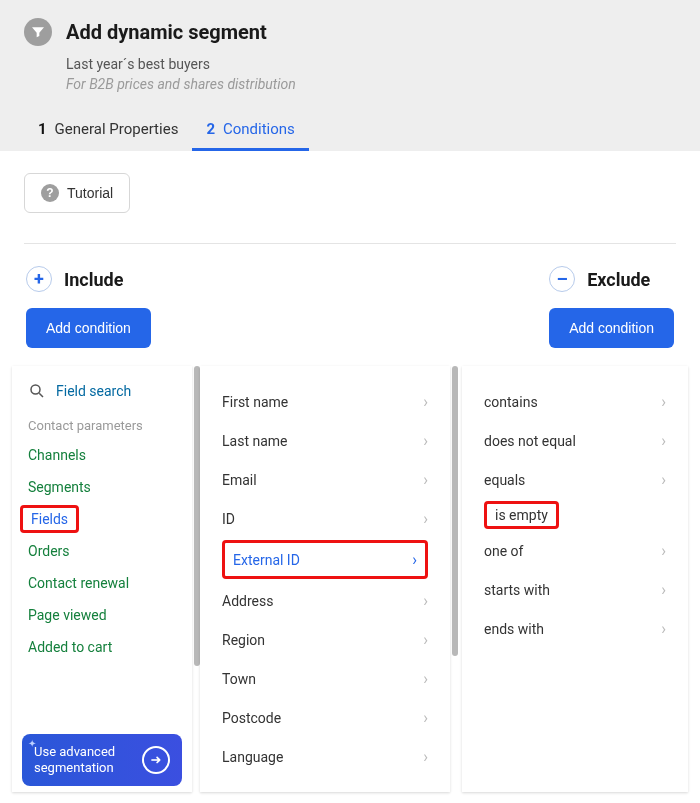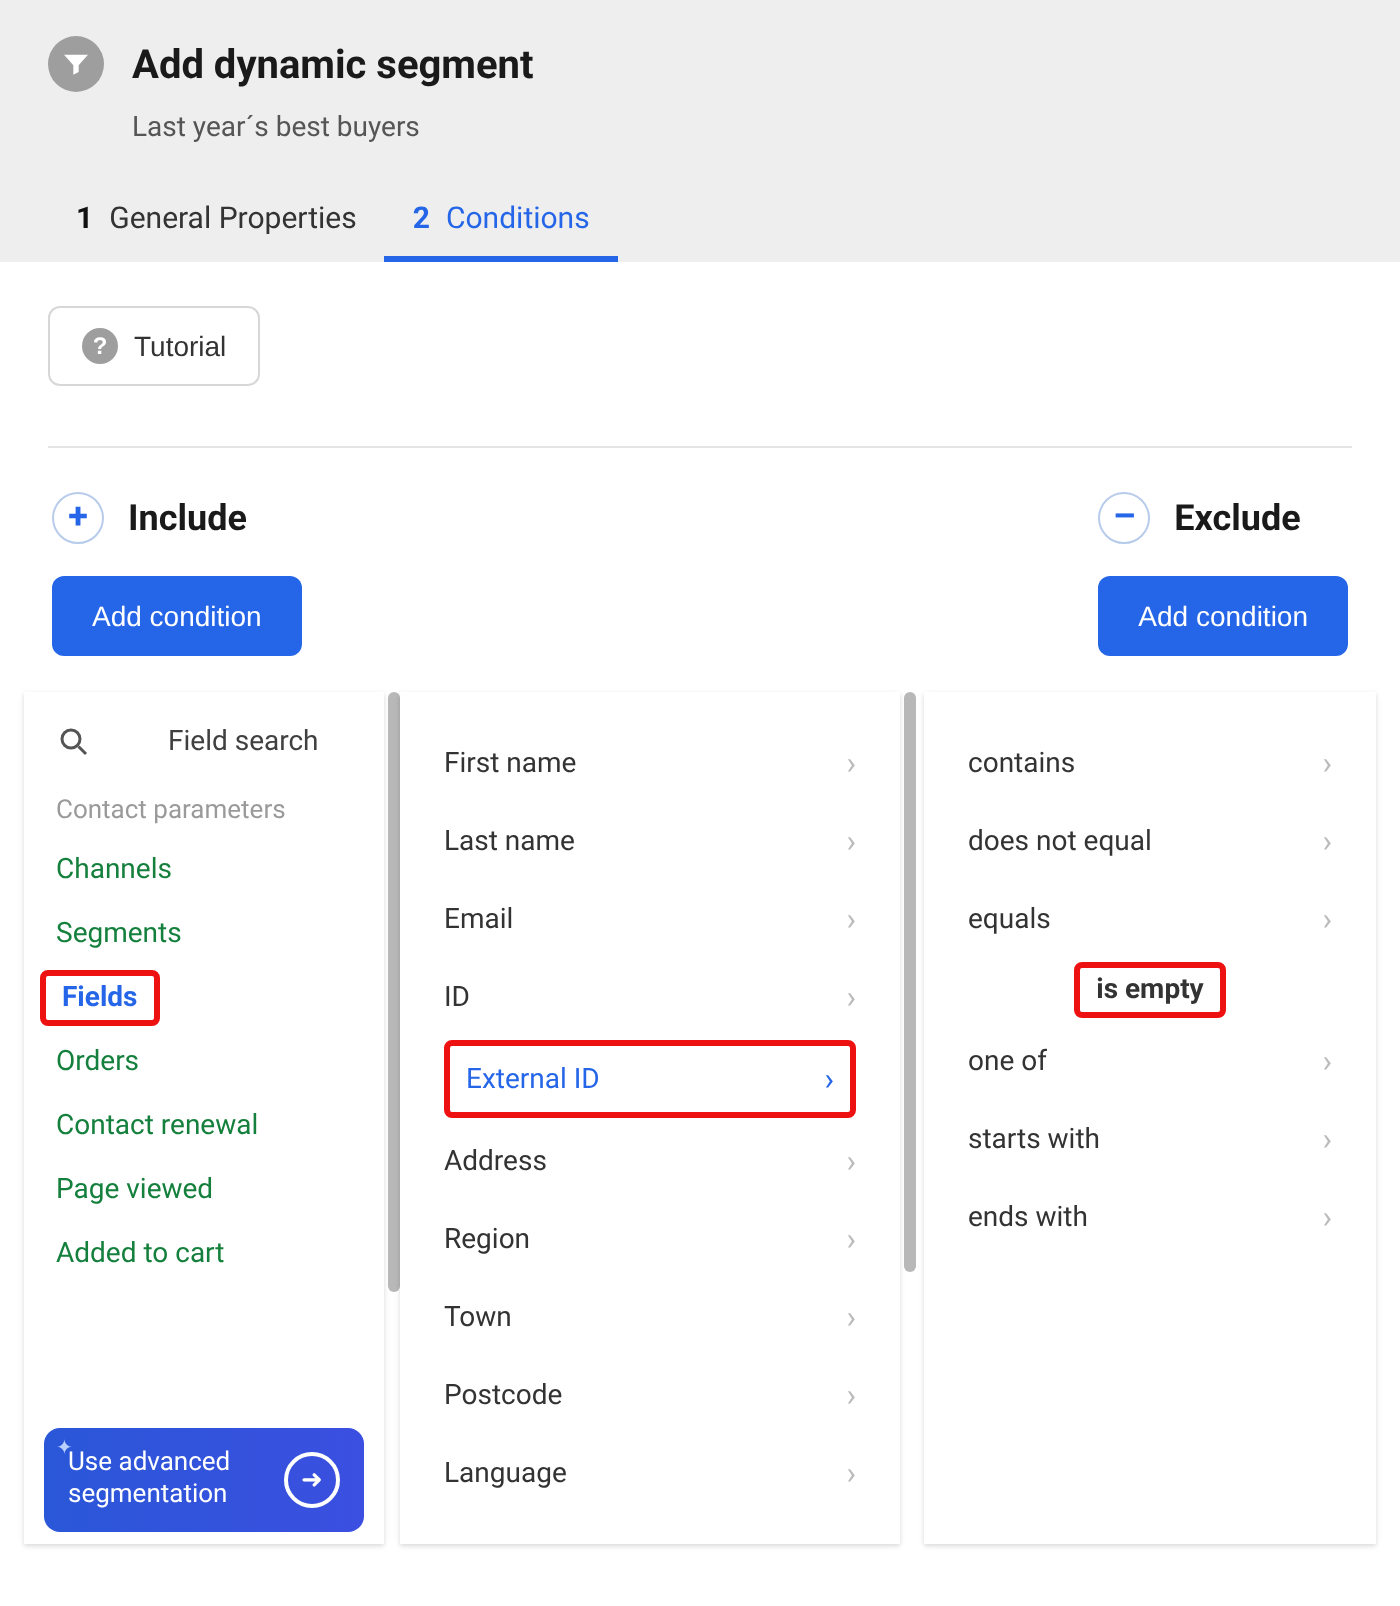--- a/index.html
+++ b/index.html
@@ -79,21 +79,21 @@
   .search-row svg { width:18px; height:18px; stroke:#555; fill:none; stroke-width:2; }
   .group-label { color:#9a9a9a; font-size:13px; padding:8px 16px 6px; }
   .list-item {
     padding:8px 16px; color:#15803d; font-size:14px; cursor:pointer;
     display:flex; justify-content:space-between; align-items:center;
   }
   .list-item.selected { color:#2566e8; }
   .chev { color:#bbb; font-size:16px; }
 
   .highlight-box { border:3px solid #e11; border-radius:4px; padding:3px 8px; margin:2px 8px; }
-  .highlight-box.fit { display:inline-block;font-weight:bold; }
+  .highlight-box.fit { display:inline-block; }
 
   .panel2 .section-head { display:flex; justify-content:space-between; align-items:center; padding:8px 22px 14px; font-size:15px; color:#333;}
   .panel2 .item, .panel3 .item {
     padding:10px 22px; display:flex; justify-content:space-between; align-items:center; color:#333; cursor:pointer;
   }
   .panel2 .item.selected { color:#2566e8; }
   .panel2 .item.selected .chev { color:#2566e8; }
 
   .adv-seg {
     position:absolute; left:10px; bottom:6px;
@@ -118,20 +118,21 @@
 <div class="header-block">
   <div class="title-row">
     <div class="filter-circle">
       <svg viewBox="0 0 24 24">
             <path d="M3 5h18l-7 8v5l-4 2v-7z"></path>
           </svg>
     </div>
     <div class="title">Add dynamic segment</div>
   </div>
   <div class="sub1">Last year´s best buyers</div>
+  <div class="sub2">For B2B prices and shares distribution</div>
 
   <div class="tabs">
     <div class="tab">
       <span class="num">1</span>
       <span>General Properties</span>
     </div>
     <div class="tab active">
       <span class="num">2</span>
       <span>Conditions</span>
     </div>
@@ -165,21 +166,21 @@
 
   <div class="panels">
 
     <div class="panel panel1">
       <div class="scroll-hint"></div>
       <div class="search-row">
         <svg viewBox="0 0 24 24">
               <circle cx="10" cy="10" r="6"></circle>
               <line x1="15" y1="15" x2="20" y2="20"></line>
             </svg>
-        <span style="color:#404040;margin-left:28px;">Field search</span>
+        <span style="color:#0369a1;">Field search</span>
       </div>
       <div class="group-label">Contact parameters</div>
       <div class="list-item">Channels</div>
       <div class="list-item">Segments</div>
       <div class="highlight-box fit">
         <span class="list-item selected" style="padding:0;">Fields</span>
       </div>
       <div class="list-item">Orders</div>
       <div class="list-item">Contact renewal</div>
 
@@ -251,21 +252,21 @@
             <span class="chev">›</span>
           </div>
       <div class="item">
             <span>does not equal</span>
             <span class="chev">›</span>
           </div>
       <div class="item">
             <span>equals</span>
             <span class="chev">›</span>
           </div>
-      <div style="padding:0 14px;text-align:center;">
+      <div style="padding:0 14px;">
         <span class="highlight-box fit">
           <span>is empty</span>
         </span>
       </div>
       <div class="item">
             <span>one of</span>
             <span class="chev">›</span>
           </div>
       <div class="item">
             <span>starts with</span>

